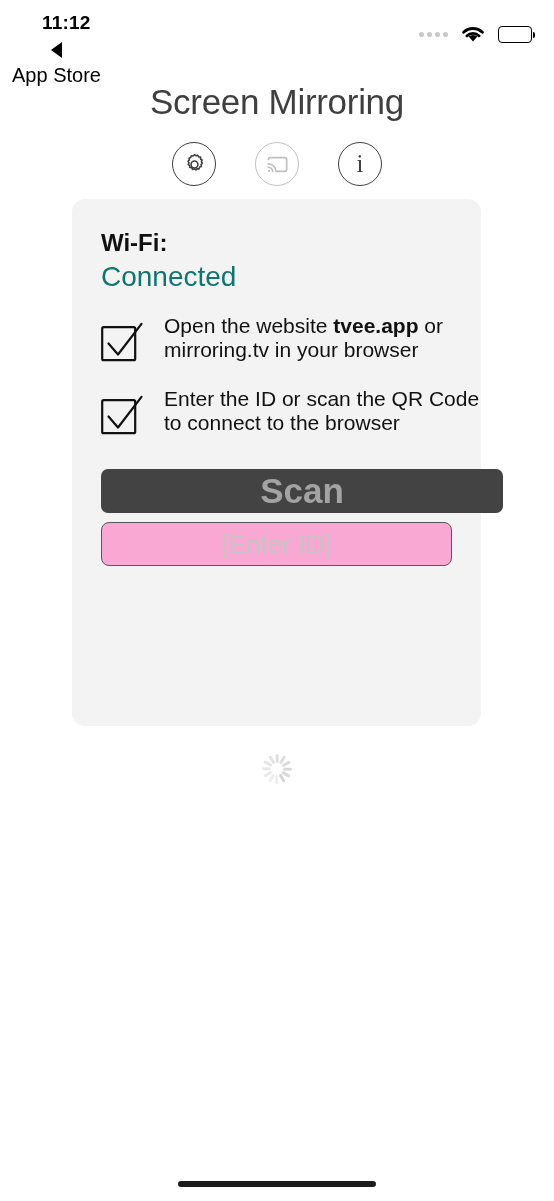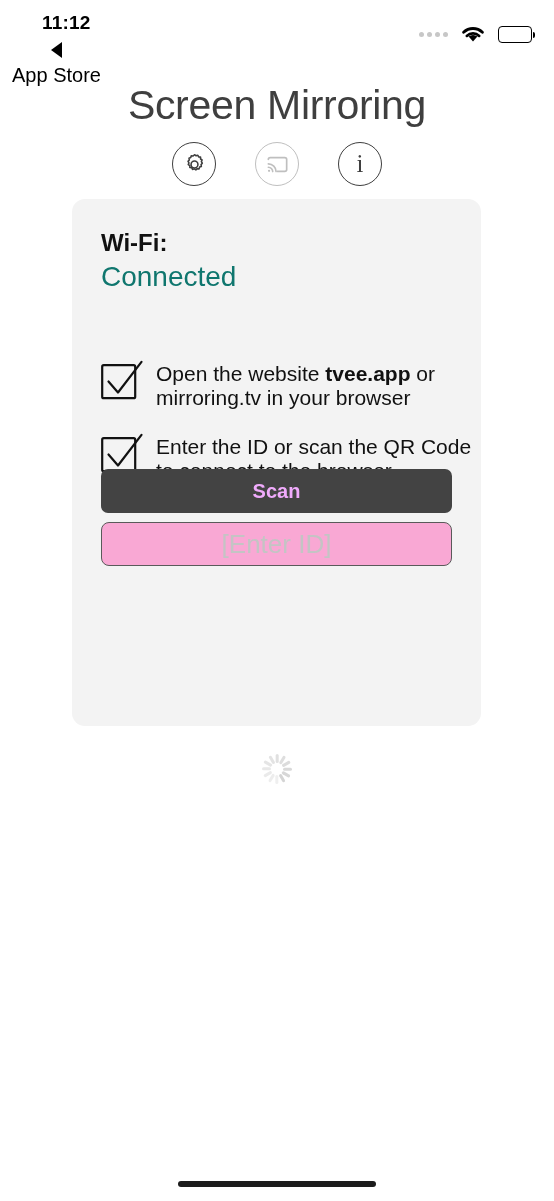--- a/index.html
+++ b/index.html
@@ -87,21 +87,21 @@
     background: #000;
     border-radius: 0 2px 2px 0;
   }
 
   
   .app-title {
     position: absolute;
     top: 82px;
     width: 554px;
     text-align: center;
-    font-size: 41px;
+    font-size: 35px;
     font-weight: normal;
     color: #3f3f3f;
     letter-spacing: -0.3px;
   }
 
   
   .icon-row {
     position: absolute;
     top: 142px;
     width: 554px;
@@ -148,47 +148,46 @@
     position: absolute;
     left: 29px; top: 62px;
     font-size: 28px;
     color: #0f766e;
   }
 
   .check-item {
     position: absolute;
     left: 29px;
     display: flex;
-    gap: 13px;
-    align-items: flex-start;
-    margin-top: 48px;
+    gap: 21px;
+    align-items: flex-end;
   }
   .check-item.one { top: 113px; }
   .check-item.two { top: 186px; }
   .checkbox-wrap {
     position: relative;
     width: 42px; height: 40px;
     flex: 0 0 42px;
   }
   .check-text {
     font-size: 21px;
     line-height: 24px;
     color: #111;
     padding-top: 2px;
   }
   .check-text b { font-weight: bold; }
 
   .btn {
     position: absolute;
     left: 29px;
-    width: 351px;
+    width: 402px;
     background: #434343;
     border-radius: 7px;
-    color: #f0abfc;
-    font-size: 20px;
+    color: #a3a3a3;
+    font-size: 35px;
     font-weight: bold;
     display: flex;
     align-items: center;
     justify-content: center;
     border: none;
     font-family: "Liberation Sans", sans-serif;
   }
   .btn-scan { top: 270px; height: 44px; }
   .btn-connect { top: 443px; height: 44px; }
 

